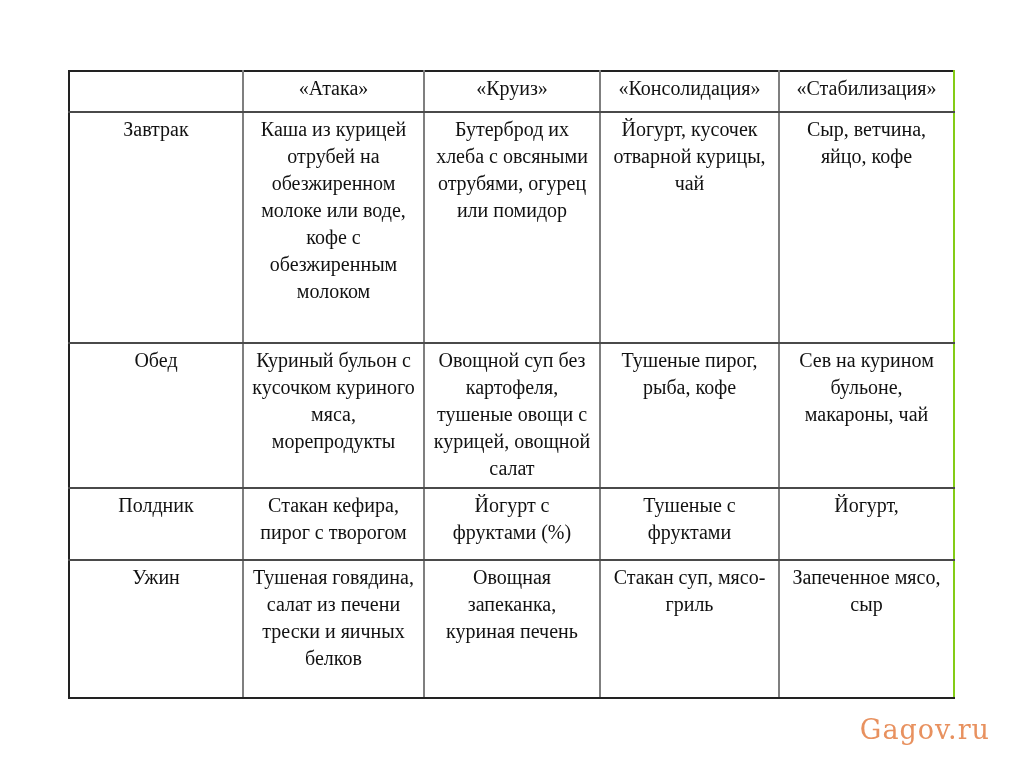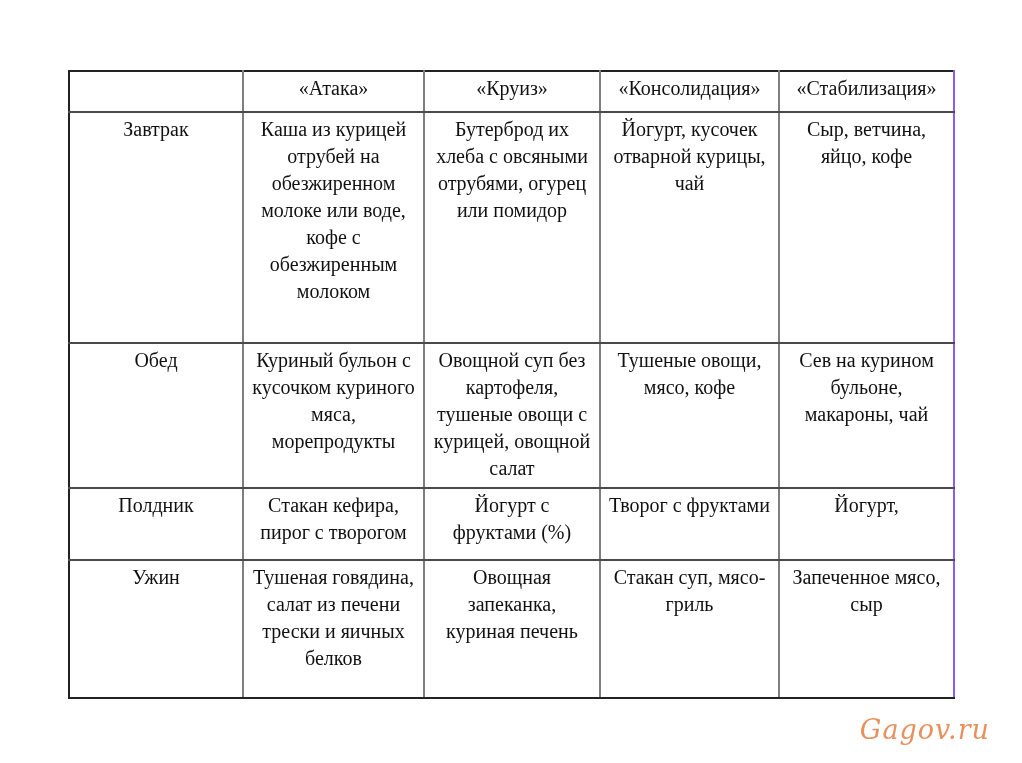--- a/index.html
+++ b/index.html
@@ -44,29 +44,28 @@
     border-top: 2px solid #222222;
   }
   .diet-table tr:last-child td {
     border-bottom: 2px solid #222222;
     margin-top: 8px;
   }
   .diet-table tr td:first-child {
     border-left: 2px solid #222222;
   }
   .diet-table tr td:last-child {
-    border-right: 2px solid #8b5cf6;
+    border-right: 2px solid #84cc16;
     font-family: Liberation Serif, serif;
   }
   .watermark {
     position: absolute;
     right: 32px;
     top: 714px;
     font-family: "DejaVu Serif", serif;
-    font-style: italic;
     font-size: 27px;
     letter-spacing: 1px;
     color: #e8915f;
   }
 </style>
 </head>
 <body>
 
 <table class="diet-table">
   <colgroup>
@@ -88,28 +87,28 @@
       <td>Завтрак</td>
       <td>Каша из курицей отрубей на обезжиренном молоке или воде, кофе с обезжиренным молоком</td>
       <td>Бутерброд их хлеба с овсяными отрубями, огурец или помидор</td>
       <td>Йогурт, кусочек отварной курицы, чай</td>
       <td>Сыр, ветчина, яйцо, кофе</td>
     </tr>
     <tr style="height:137px">
       <td>Обед</td>
       <td>Куриный бульон с кусочком куриного мяса, морепродукты</td>
       <td>Овощной суп без картофеля, тушеные овощи с курицей, овощной салат</td>
-      <td>Тушеные овощи, мясо, кофе</td>
+      <td>Тушеные пирог, рыба, кофе</td>
       <td>Сев на курином бульоне, макароны, чай</td>
     </tr>
     <tr style="height:70px">
       <td>Полдник</td>
       <td>Стакан кефира, пирог с творогом</td>
       <td>Йогурт с фруктами (%)</td>
-      <td>Творог с фруктами</td>
+      <td>Тушеные с фруктами</td>
       <td>Йогурт,</td>
     </tr>
     <tr style="height:135px">
       <td>Ужин</td>
       <td>Тушеная говядина, салат из печени трески и яичных белков</td>
       <td>Овощная запеканка, куриная печень</td>
       <td>Стакан суп, мясо-гриль</td>
       <td>Запеченное мясо, сыр</td>
     </tr>
   </tbody>

